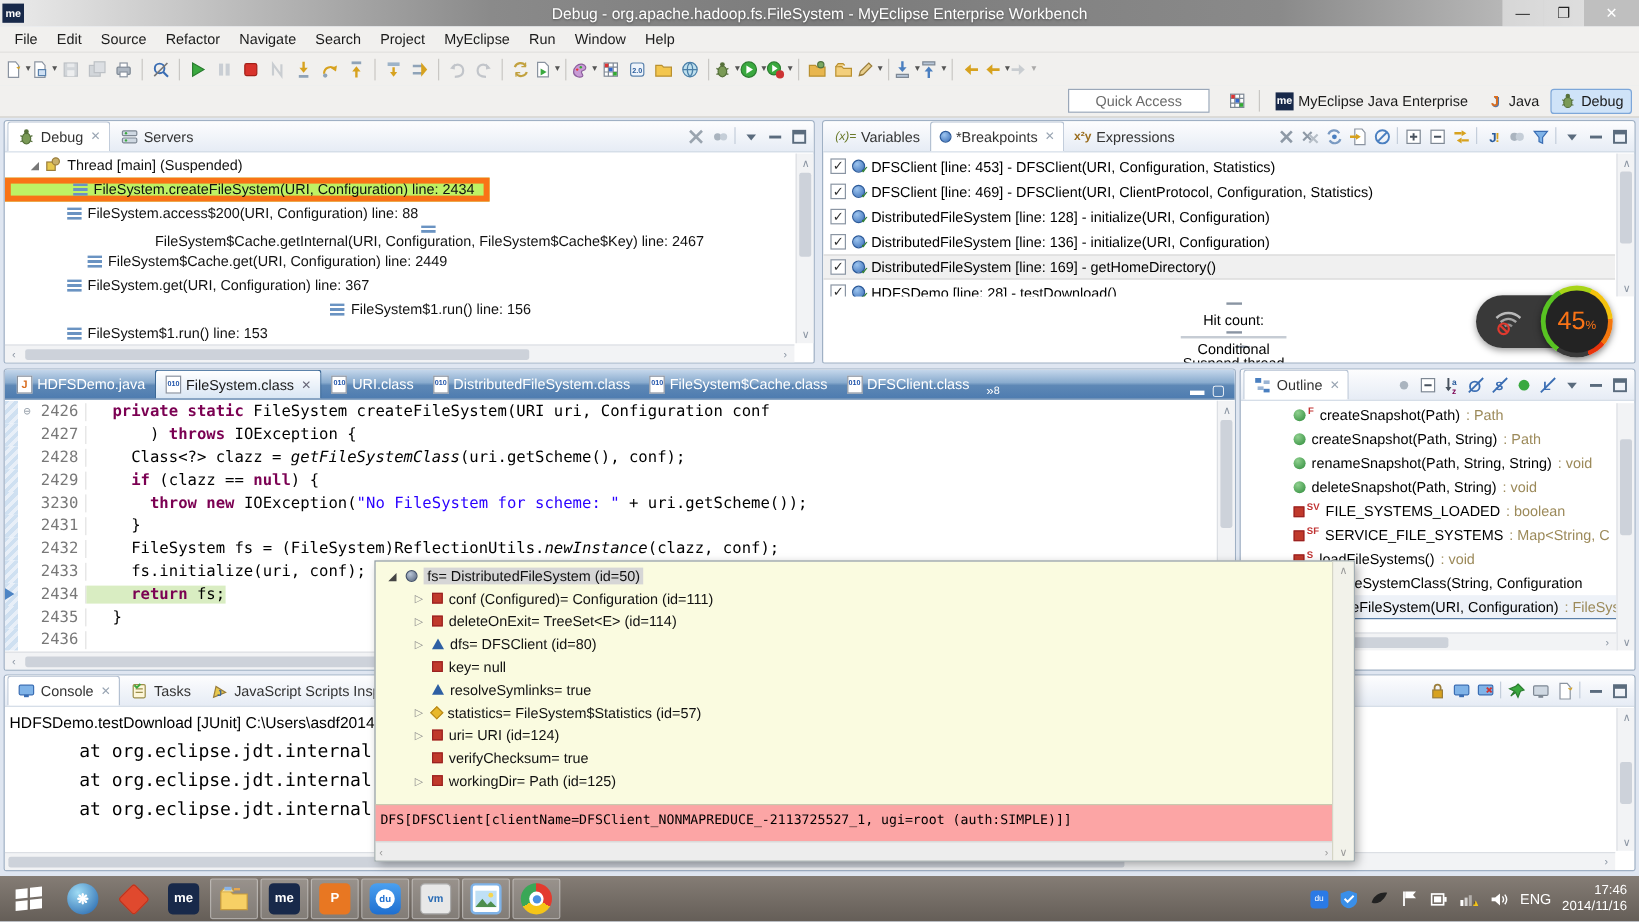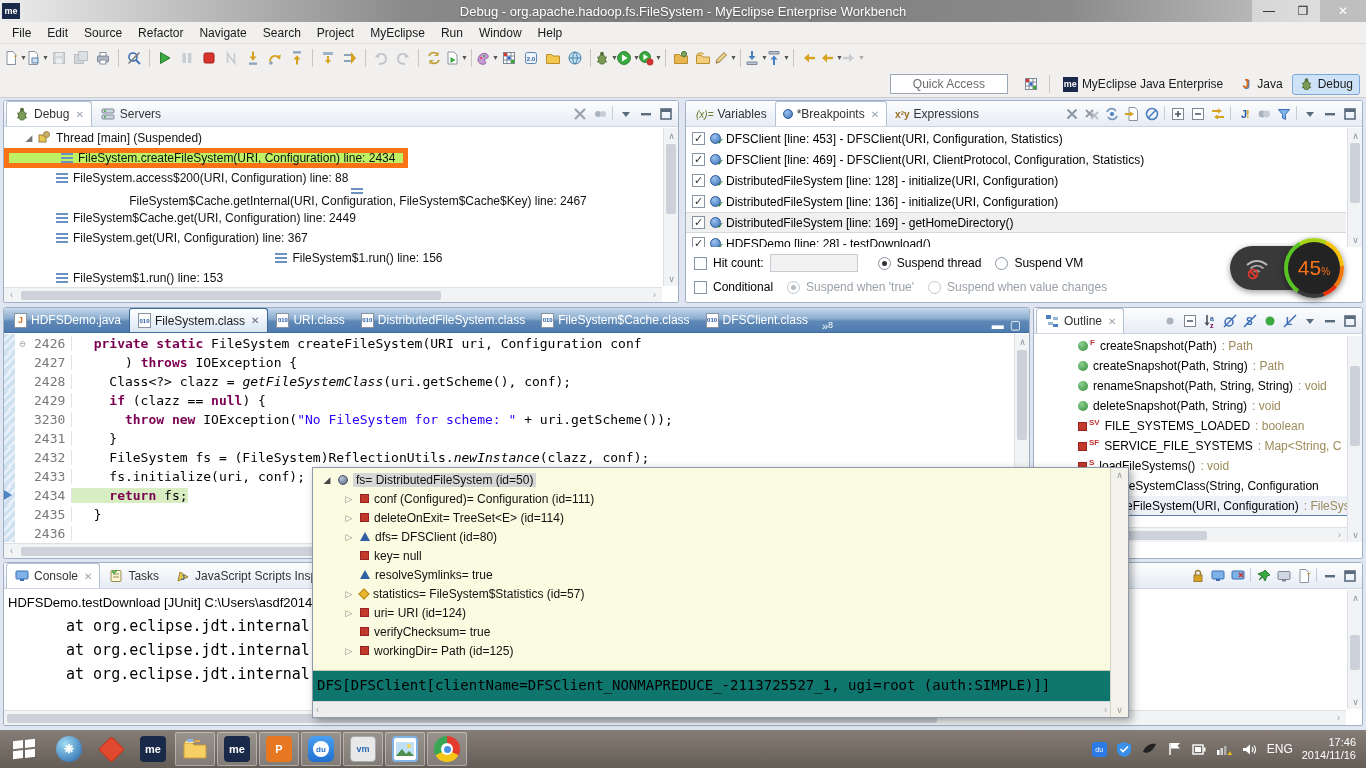--- a/index.html
+++ b/index.html
@@ -46,21 +46,21 @@
   .sb-h{position:absolute;height:15px;background:#f2f3f5;border-top:1px solid #dcdfe4;display:flex;align-items:center;}
   .sb-v{position:absolute;width:15px;background:#f2f3f5;border-left:1px solid #dcdfe4;}
   .sb-thumb{background:#cdd2da;border-radius:2px;}
   .sb-arrow{color:#8a94a2;font-size:9px;width:15px;height:15px;display:flex;align-items:center;justify-content:center;}
   
   .bp-row{height:21px;display:flex;align-items:center;gap:5px;padding-left:6px;white-space:nowrap;}
   .bp-row.sel{background:#f0f0f0;border-top:1px solid #d8d8d8;border-bottom:1px solid #d8d8d8;}
   .cbx{width:13px;height:13px;background:#fff;border:1px solid #8a95a3;display:flex;align-items:center;justify-content:center;font-size:11px;color:#333;}
   .bp-ball{width:11px;height:11px;border-radius:50%;background:radial-gradient(circle at 35% 30%,#9cc4ef,#3b6fb8);border:1px solid #2c5a99;position:relative;}
   .bp-ball:after{content:"✓";position:absolute;right:-4px;bottom:-3px;font-size:8px;color:#2f7d32;font-weight:bold;}
-  .opt-row{display:flex;align-items:center;gap:6px;padding-left:8px;height:22px;white-space:nowrap;}
+  .opt-row{display:flex;align-items:center;gap:6px;padding-left:8px;height:22px;white-space:nowrap;flex-direction:column;}
   .radio{width:13px;height:13px;border-radius:50%;border:1px solid #8a95a3;background:#fff;position:relative;}
   .radio.on:after{content:"";position:absolute;inset:3px;border-radius:50%;background:#333;}
   .radio.dis{border-color:#c2c8cf;}
   .radio.dis.on:after{background:#b7bdc4;}
   .opt-dis{color:#9aa1a9;}
   .hit-input{width:88px;height:18px;background:#f2f2f2;border:1px solid #c6ccd4;}
   
   #editor-tabs{height:25px;background:linear-gradient(#c6d8ec,#89abce 45%,#5e88b6 55%,#4e7cb0);display:flex;align-items:flex-end;padding-left:2px;border-bottom:1px solid #3f6c9e;}
   .etab{height:24px;display:flex;align-items:center;gap:4px;padding:0 8px;color:#fff;font-size:12px;white-space:nowrap;}
   .etab.sel{background:linear-gradient(#ffffff,#d9e6f4);color:#1a1a1a;border:1px solid #3a6795;border-bottom:none;border-radius:3px 3px 0 0;}
@@ -87,21 +87,21 @@
   .ic-tri{width:0;height:0;border-left:5px solid transparent;border-right:5px solid transparent;border-bottom:9px solid #2e5fa3;flex:none;}
   .ic-diamond{width:8px;height:8px;background:#e8b82a;border:1px solid #b8881a;transform:rotate(45deg);flex:none;}
   .ic-var{width:10px;height:10px;border-radius:50%;background:radial-gradient(circle at 35% 30%,#b9c6d8,#55657e);border:1px solid #44526b;flex:none;}
   
   .console-line{font-family:"DejaVu Sans Mono","Liberation Mono",monospace;color:#000;}
   
   #var-popup{position:absolute;left:312px;top:467px;width:817px;height:251px;background:#fafbe0;border:1px solid #8f9ba8;box-shadow:3px 3px 8px rgba(0,0,0,.35);z-index:50;}
   .pp-row{height:19px;display:flex;align-items:center;gap:5px;white-space:nowrap;font-size:12px;color:#111;}
   .pp-exp{width:12px;text-align:center;color:#8a8a8a;font-size:9px;flex:none;}
   .pp-sel{background:#d6d6d6;padding:0 3px;}
-  #pp-detail{position:absolute;left:0;right:18px;top:202px;height:31px;border-top:1px solid #c9c9b0;padding:6px 4px;font-family:"DejaVu Sans Mono",monospace;font-size:14px;white-space:nowrap;overflow:hidden;background:#0f766e;}
+  #pp-detail{position:absolute;left:0;right:18px;top:202px;height:31px;border-top:1px solid #c9c9b0;padding:6px 4px;font-family:"DejaVu Sans Mono",monospace;font-size:11px;white-space:nowrap;overflow:hidden;background:#fca5a5;}
   #pp-hscroll{position:absolute;left:0;right:18px;bottom:0;height:16px;background:#ededed;border-top:1px solid #d5d5d5;display:flex;align-items:center;justify-content:space-between;color:#999;font-size:9px;padding:0 3px;}
   #pp-vscroll{position:absolute;right:0;top:0;width:18px;bottom:0;background:#f2f2ea;border-left:1px solid #d5d5c5;display:flex;flex-direction:column;align-items:center;justify-content:space-between;padding:2px 0;color:#999;font-size:9px;}
   
   #gadget{position:absolute;right:22px;top:238px;z-index:60;display:flex;align-items:center;}
   #gadget-pill{width:88px;height:44px;background:rgba(40,40,40,.92);border-radius:22px;display:flex;align-items:center;padding-left:14px;margin-right:-34px;box-shadow:0 2px 6px rgba(0,0,0,.4);}
   #gadget-ring{width:60px;height:60px;border-radius:50%;background:conic-gradient(from 215deg,#58c322 0 115deg,#a8d418 115deg 170deg,#f4c20d 170deg 230deg,#f4770d 230deg 275deg,#e8340c 275deg 305deg,#3a3a3a 305deg 360deg);position:relative;box-shadow:0 2px 6px rgba(0,0,0,.5);}
   #gadget-core{position:absolute;inset:4px;border-radius:50%;background:#232323;display:flex;align-items:center;justify-content:center;color:#f97316;}
   #gadget-core b{font-size:21px;font-weight:normal;}
   #gadget-core span{font-size:10px;margin-top:6px;}
   
@@ -576,21 +576,21 @@
           <span>FileSystem.createFileSystem(URI, Configuration) line: 2434</span>
         </div>
         <div class="tree-row" style="padding-left: 50px;">
           <span class="frame-icon"></span>
           <span>FileSystem.access$200(URI, Configuration) line: 88</span>
         </div>
         <div class="tree-row" style="padding-left: 50px; flex-direction: column;">
           <span class="frame-icon"></span>
           <span>FileSystem$Cache.getInternal(URI, Configuration, FileSystem$Cache$Key) line: 2467</span>
         </div>
-        <div class="tree-row" style="padding-left: 50px;">
+        <div class="tree-row" style="padding-left: 67px;">
           <span class="frame-icon"></span>
           <span>FileSystem$Cache.get(URI, Configuration) line: 2449</span>
         </div>
         <div class="tree-row" style="padding-left: 50px;">
           <span class="frame-icon"></span>
           <span>FileSystem.get(URI, Configuration) line: 367</span>
         </div>
         <div class="tree-row" style="padding-left: 50px; justify-content: center;">
           <span class="frame-icon"></span>
           <span>FileSystem$1.run() line: 156</span>

